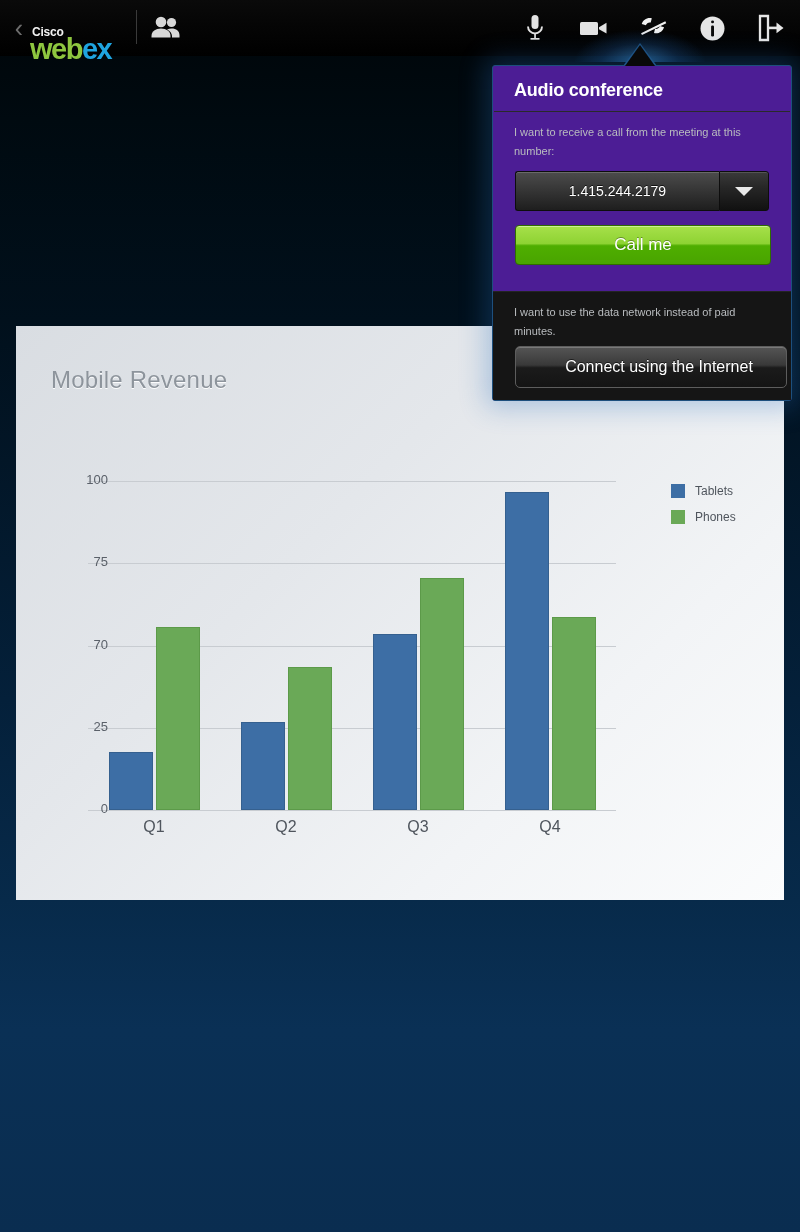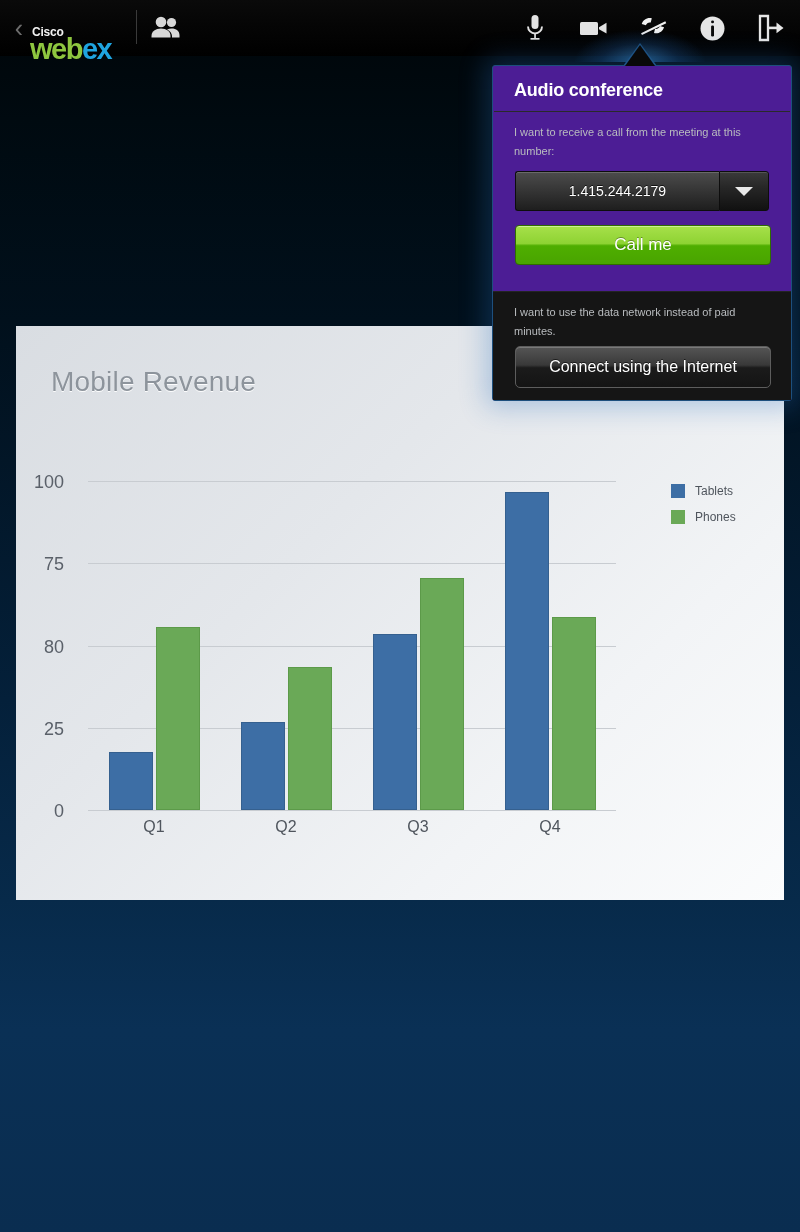--- a/index.html
+++ b/index.html
@@ -150,43 +150,44 @@
   }
   .internet-btn {
     position: absolute; left: 22px; top: 54px; width: 254px; height: 40px;
     background: linear-gradient(180deg, #555555 0%, #393939 45%, #1b1b1b 52%, #141414 100%);
     border: 1px solid #5d5d5d;
     border-radius: 5px;
     display: flex; align-items: center; justify-content: center;
     color: #ffffff; font-size: 16px;
     text-shadow: 0 -1px 0 rgba(0,0,0,.6);
     box-shadow: inset 0 1px 0 rgba(255,255,255,.22);
+    padding-left: 16px;
   }
   
   .chart-panel {
     position: absolute; left: 16px; top: 326px; width: 768px; height: 574px;
     background: linear-gradient(135deg, #d9dde2 0%, #e4e7eb 38%, #f2f4f6 72%, #fbfcfd 100%);
     z-index: 10;
   }
   .chart-title {
     position: absolute; left: 35px; top: 40px;
-    font-size: 28px; color: #8d949c; letter-spacing: .2px;
+    font-size: 24px; color: #8d949c; letter-spacing: .2px;
     text-shadow: 0 1px 0 rgba(255,255,255,.9);
   }
   .plot {
     position: absolute; left: 72px; top: 150px;
     width: 528px; height: 334px;
   }
   .gridline {
     position: absolute; left: 0; width: 528px; height: 1px;
     background: #c8ccd1;
   }
   .ytick {
-    position: absolute; right: 552px; width: 46px;
-    text-align: right; font-size: 18px; color: #5a6069;
+    position: absolute; right: 508px; width: 46px;
+    text-align: right; font-size: 13px; color: #5a6069;
     transform: translateY(-9px);
   }
   .bars {
     position: absolute; left: 0; bottom: 0; width: 528px; height: 329px;
     display: flex; align-items: flex-end;
   }
   .group {
     flex: 1; height: 100%;
     display: flex; align-items: flex-end; justify-content: center; gap: 3px;
     position: relative;
@@ -315,21 +316,21 @@
 
   <div class="chart-title">Mobile Revenue</div>
 
   <div class="plot">
     <div id="gridlines">
         <div class="gridline" style="top: 334px;"></div>
         <div class="ytick" style="top: 334px;">0</div>
         <div class="gridline" style="top: 251.75px;"></div>
         <div class="ytick" style="top: 251.75px;">25</div>
         <div class="gridline" style="top: 169.5px;"></div>
-        <div class="ytick" style="top: 169.5px;">80</div>
+        <div class="ytick" style="top: 169.5px;">70</div>
         <div class="gridline" style="top: 87.25px;"></div>
         <div class="ytick" style="top: 87.25px;">75</div>
         <div class="gridline" style="top: 5px;"></div>
         <div class="ytick" style="top: 5px;">100</div>
       </div>
     <div class="bars" id="bars">
         <div class="group">
           <div class="bar tablets" style="height: 55.93px; background: rgb(61, 110, 165);"></div>
           <div class="bar phones" style="height: 180.95px; background: rgb(106, 169, 87);"></div>
         </div>

